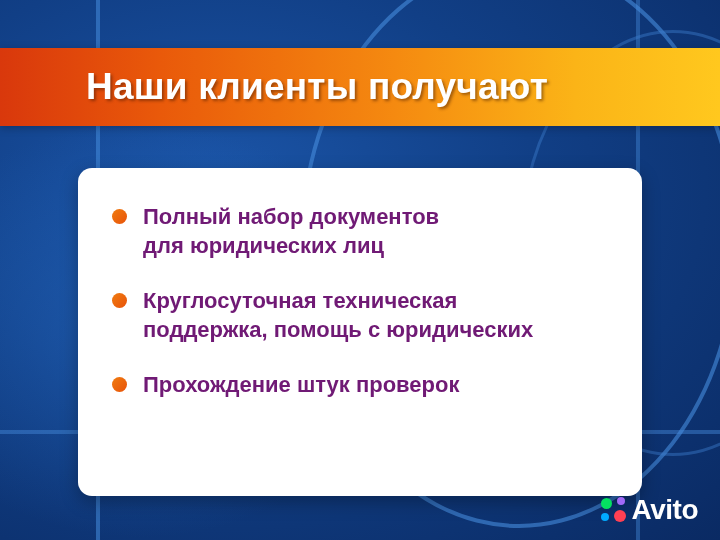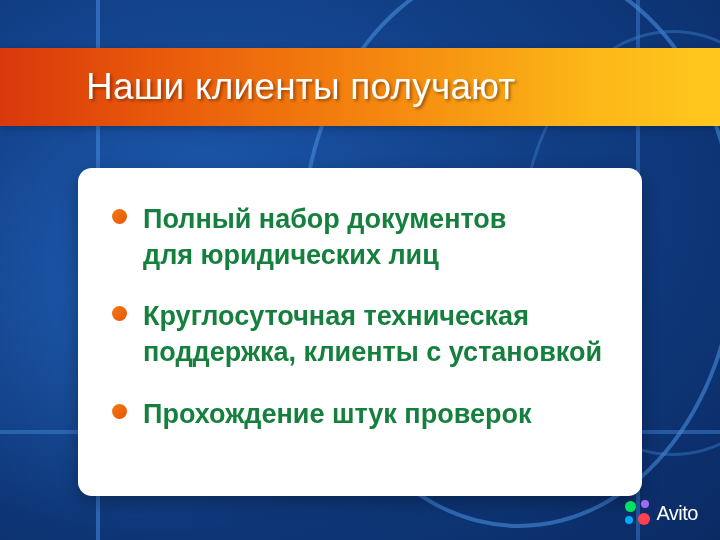--- a/index.html
+++ b/index.html
@@ -77,21 +77,21 @@
     height: 78px;
     background: linear-gradient(90deg, #d9380c 0%, #e9590a 22%, #f58a10 55%, #fbb417 80%, #ffc81e 100%);
     display: flex;
     align-items: center;
     box-shadow: 0 2px 8px rgba(0,0,0,0.25);
   }
   .banner-title {
     margin-left: 86px;
     color: #ffffff;
     font-size: 37px;
-    font-weight: normal;
+    font-weight: bold;
     letter-spacing: 0.2px;
     text-shadow: 2px 2px 3px rgba(60,20,0,0.45);
     white-space: nowrap;
   }
 
   
   .card {
     position: absolute;
     left: 78px;
     top: 168px;
@@ -116,22 +116,22 @@
   .bullet-dot {
     flex: 0 0 auto;
     width: 15px;
     height: 15px;
     border-radius: 50%;
     background: linear-gradient(135deg, #f07c10 0%, #e8530a 100%);
     margin-top: 7px;
     margin-right: 16px;
   }
   .bullet-text {
-    color: #15803d;
-    font-size: 27px;
+    color: #701a75;
+    font-size: 22px;
     font-weight: bold;
     line-height: 1.32;
     white-space: pre-line;
   }
 
   
   .avito {
     position: absolute;
     right: 22px;
     bottom: 14px;
@@ -148,22 +148,22 @@
     position: absolute;
     border-radius: 50%;
     display: block;
   }
   .m1 { width: 11px; height: 11px; background: #04e061; left: 0; top: 1px; }
   .m2 { width: 8px;  height: 8px;  background: #a169f7; left: 16px; top: 0px; }
   .m3 { width: 8px;  height: 8px;  background: #0af;    left: 0px;  top: 16px; }
   .m4 { width: 12px; height: 12px; background: #ff4053; left: 13px; top: 13px; }
   .avito-text {
     color: #ffffff;
-    font-size: 20px;
-    font-weight: normal;
+    font-size: 28px;
+    font-weight: bold;
     letter-spacing: -0.5px;
   }
 </style>
 </head>
 <body>
 
 <div class="slide">
 
   <div class="glow"></div>
   <div class="vline vline-a"></div>
@@ -179,21 +179,21 @@
   <div class="card">
     <ul class="bullet-list">
       <li class="bullet-item">
         <span class="bullet-dot"></span>
         <span class="bullet-text">Полный набор документов
 для юридических лиц</span>
       </li>
       <li class="bullet-item">
         <span class="bullet-dot"></span>
         <span class="bullet-text">Круглосуточная техническая
-поддержка, клиенты с установкой</span>
+поддержка, помощь с юридических</span>
       </li>
       <li class="bullet-item">
         <span class="bullet-dot"></span>
         <span class="bullet-text">Прохождение штук проверок</span>
       </li>
     </ul>
   </div>
 
   <div class="avito">
     <span class="avito-marks">

